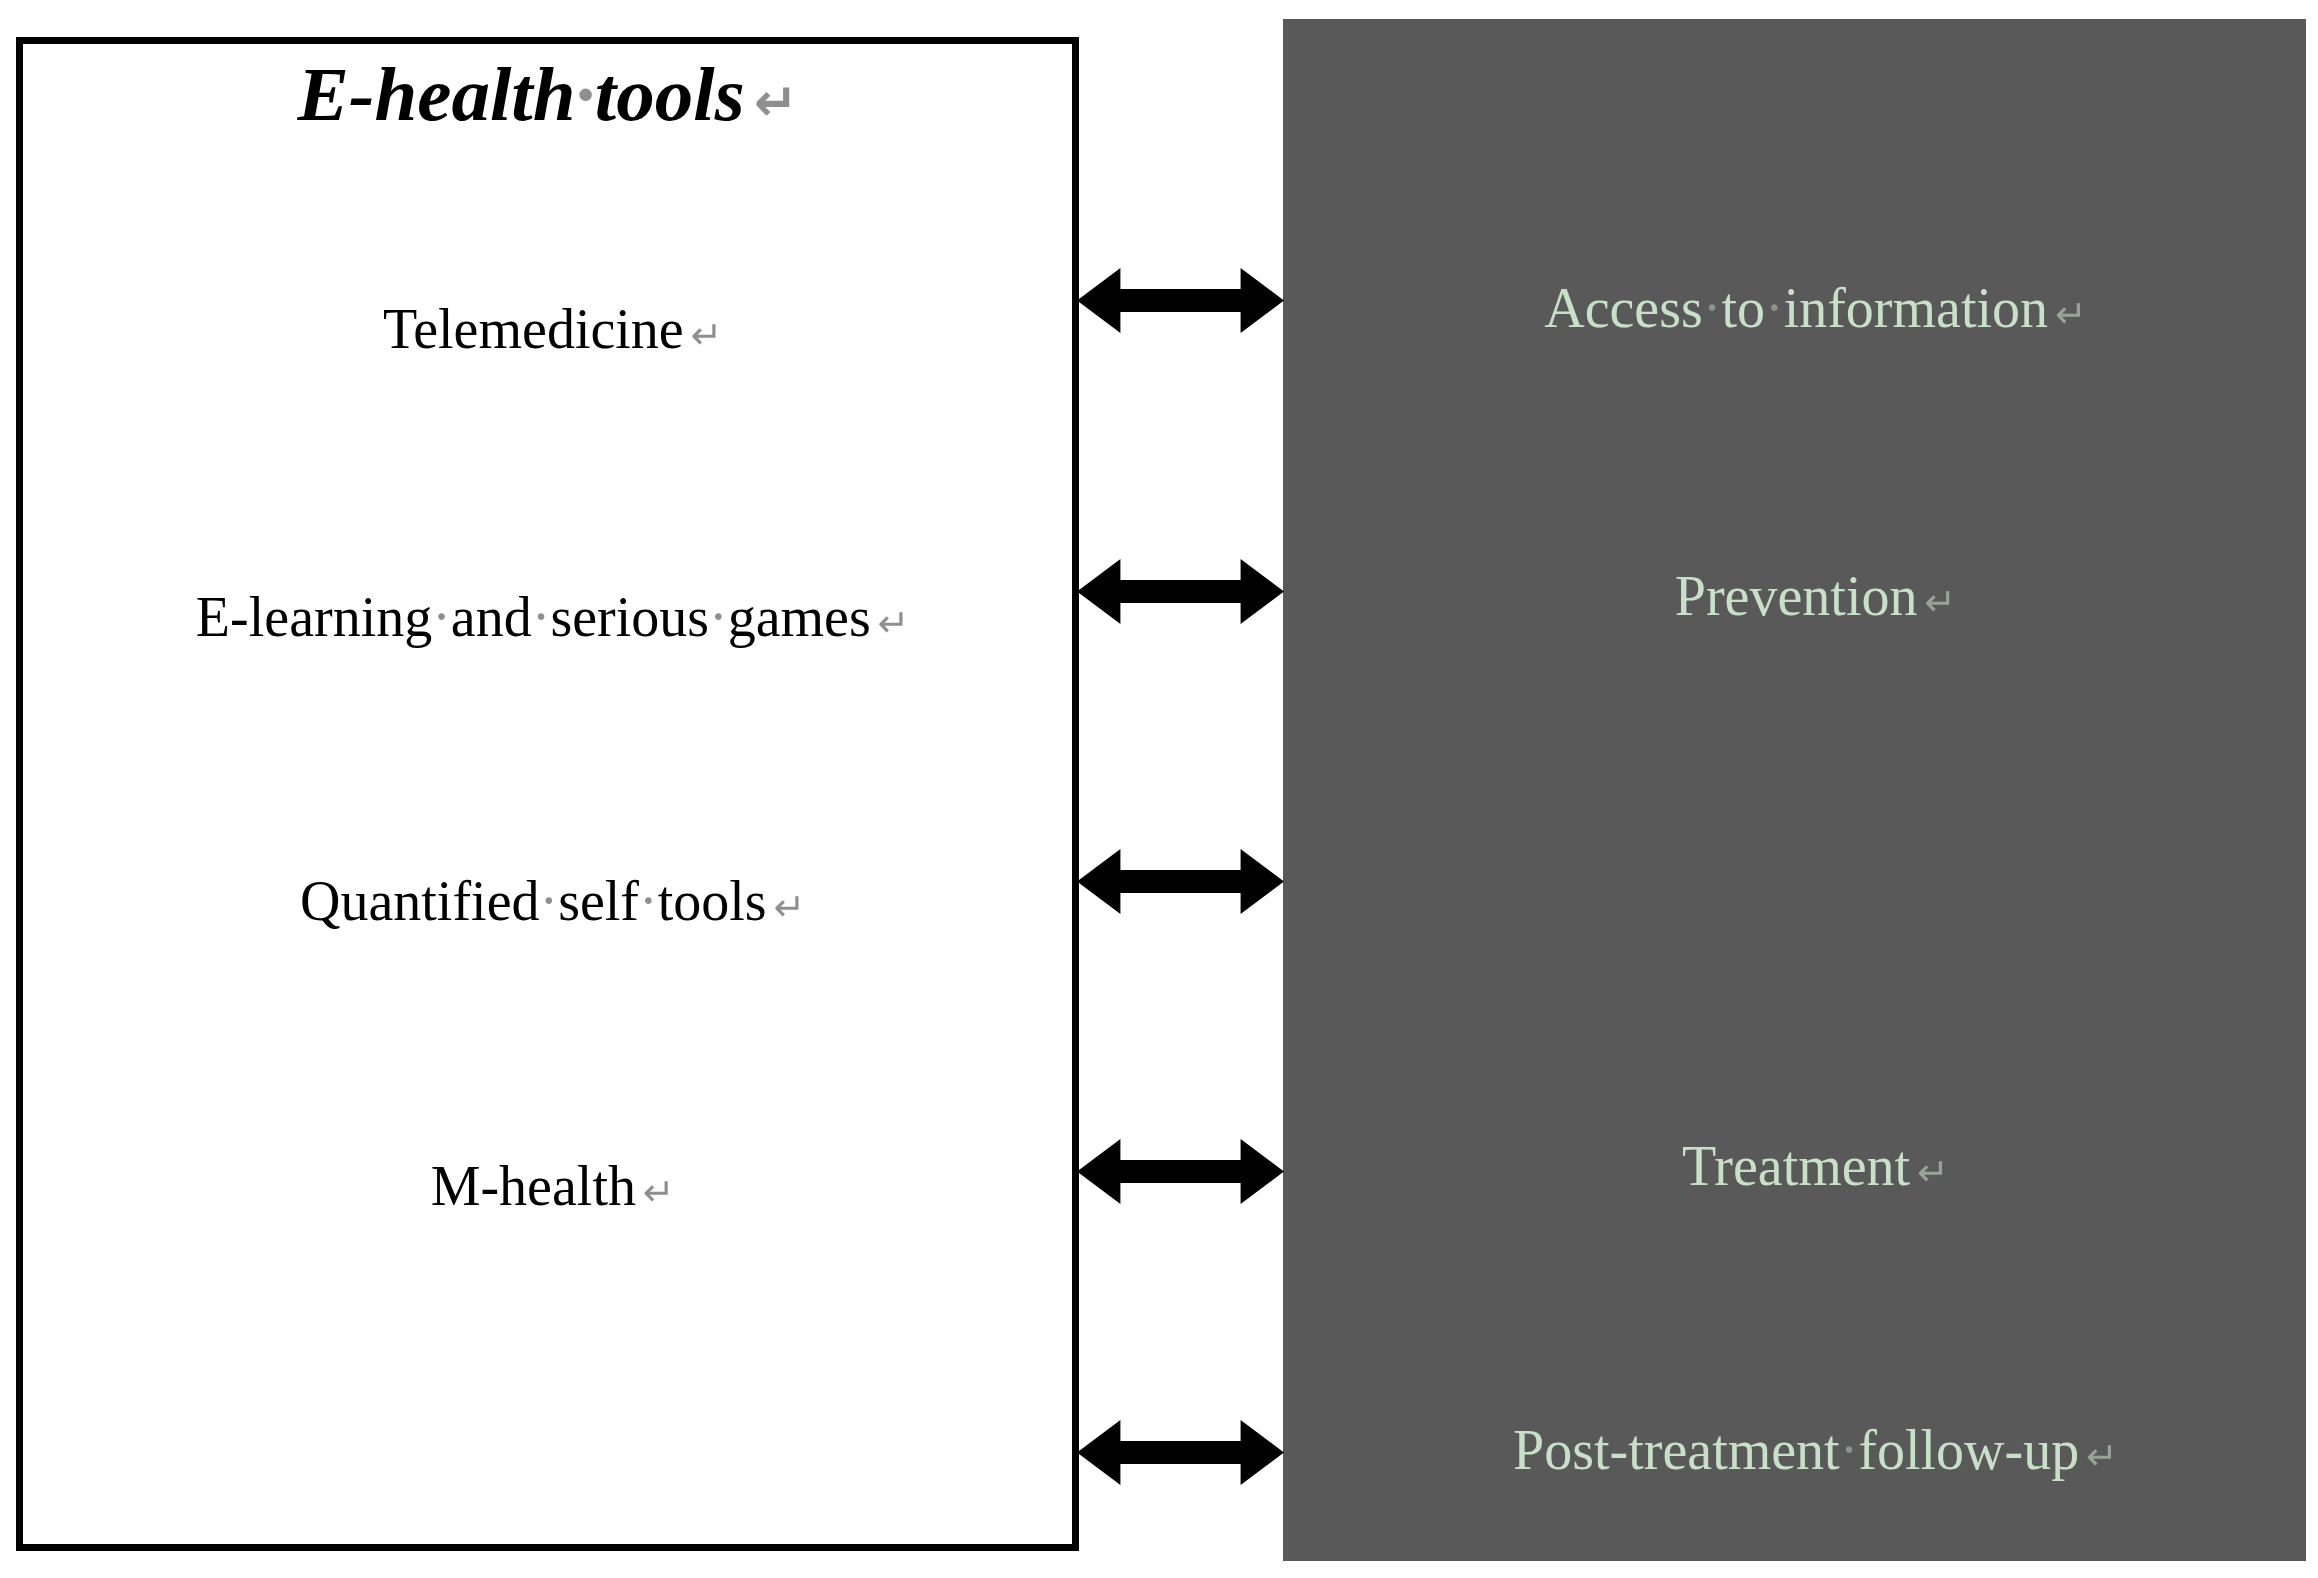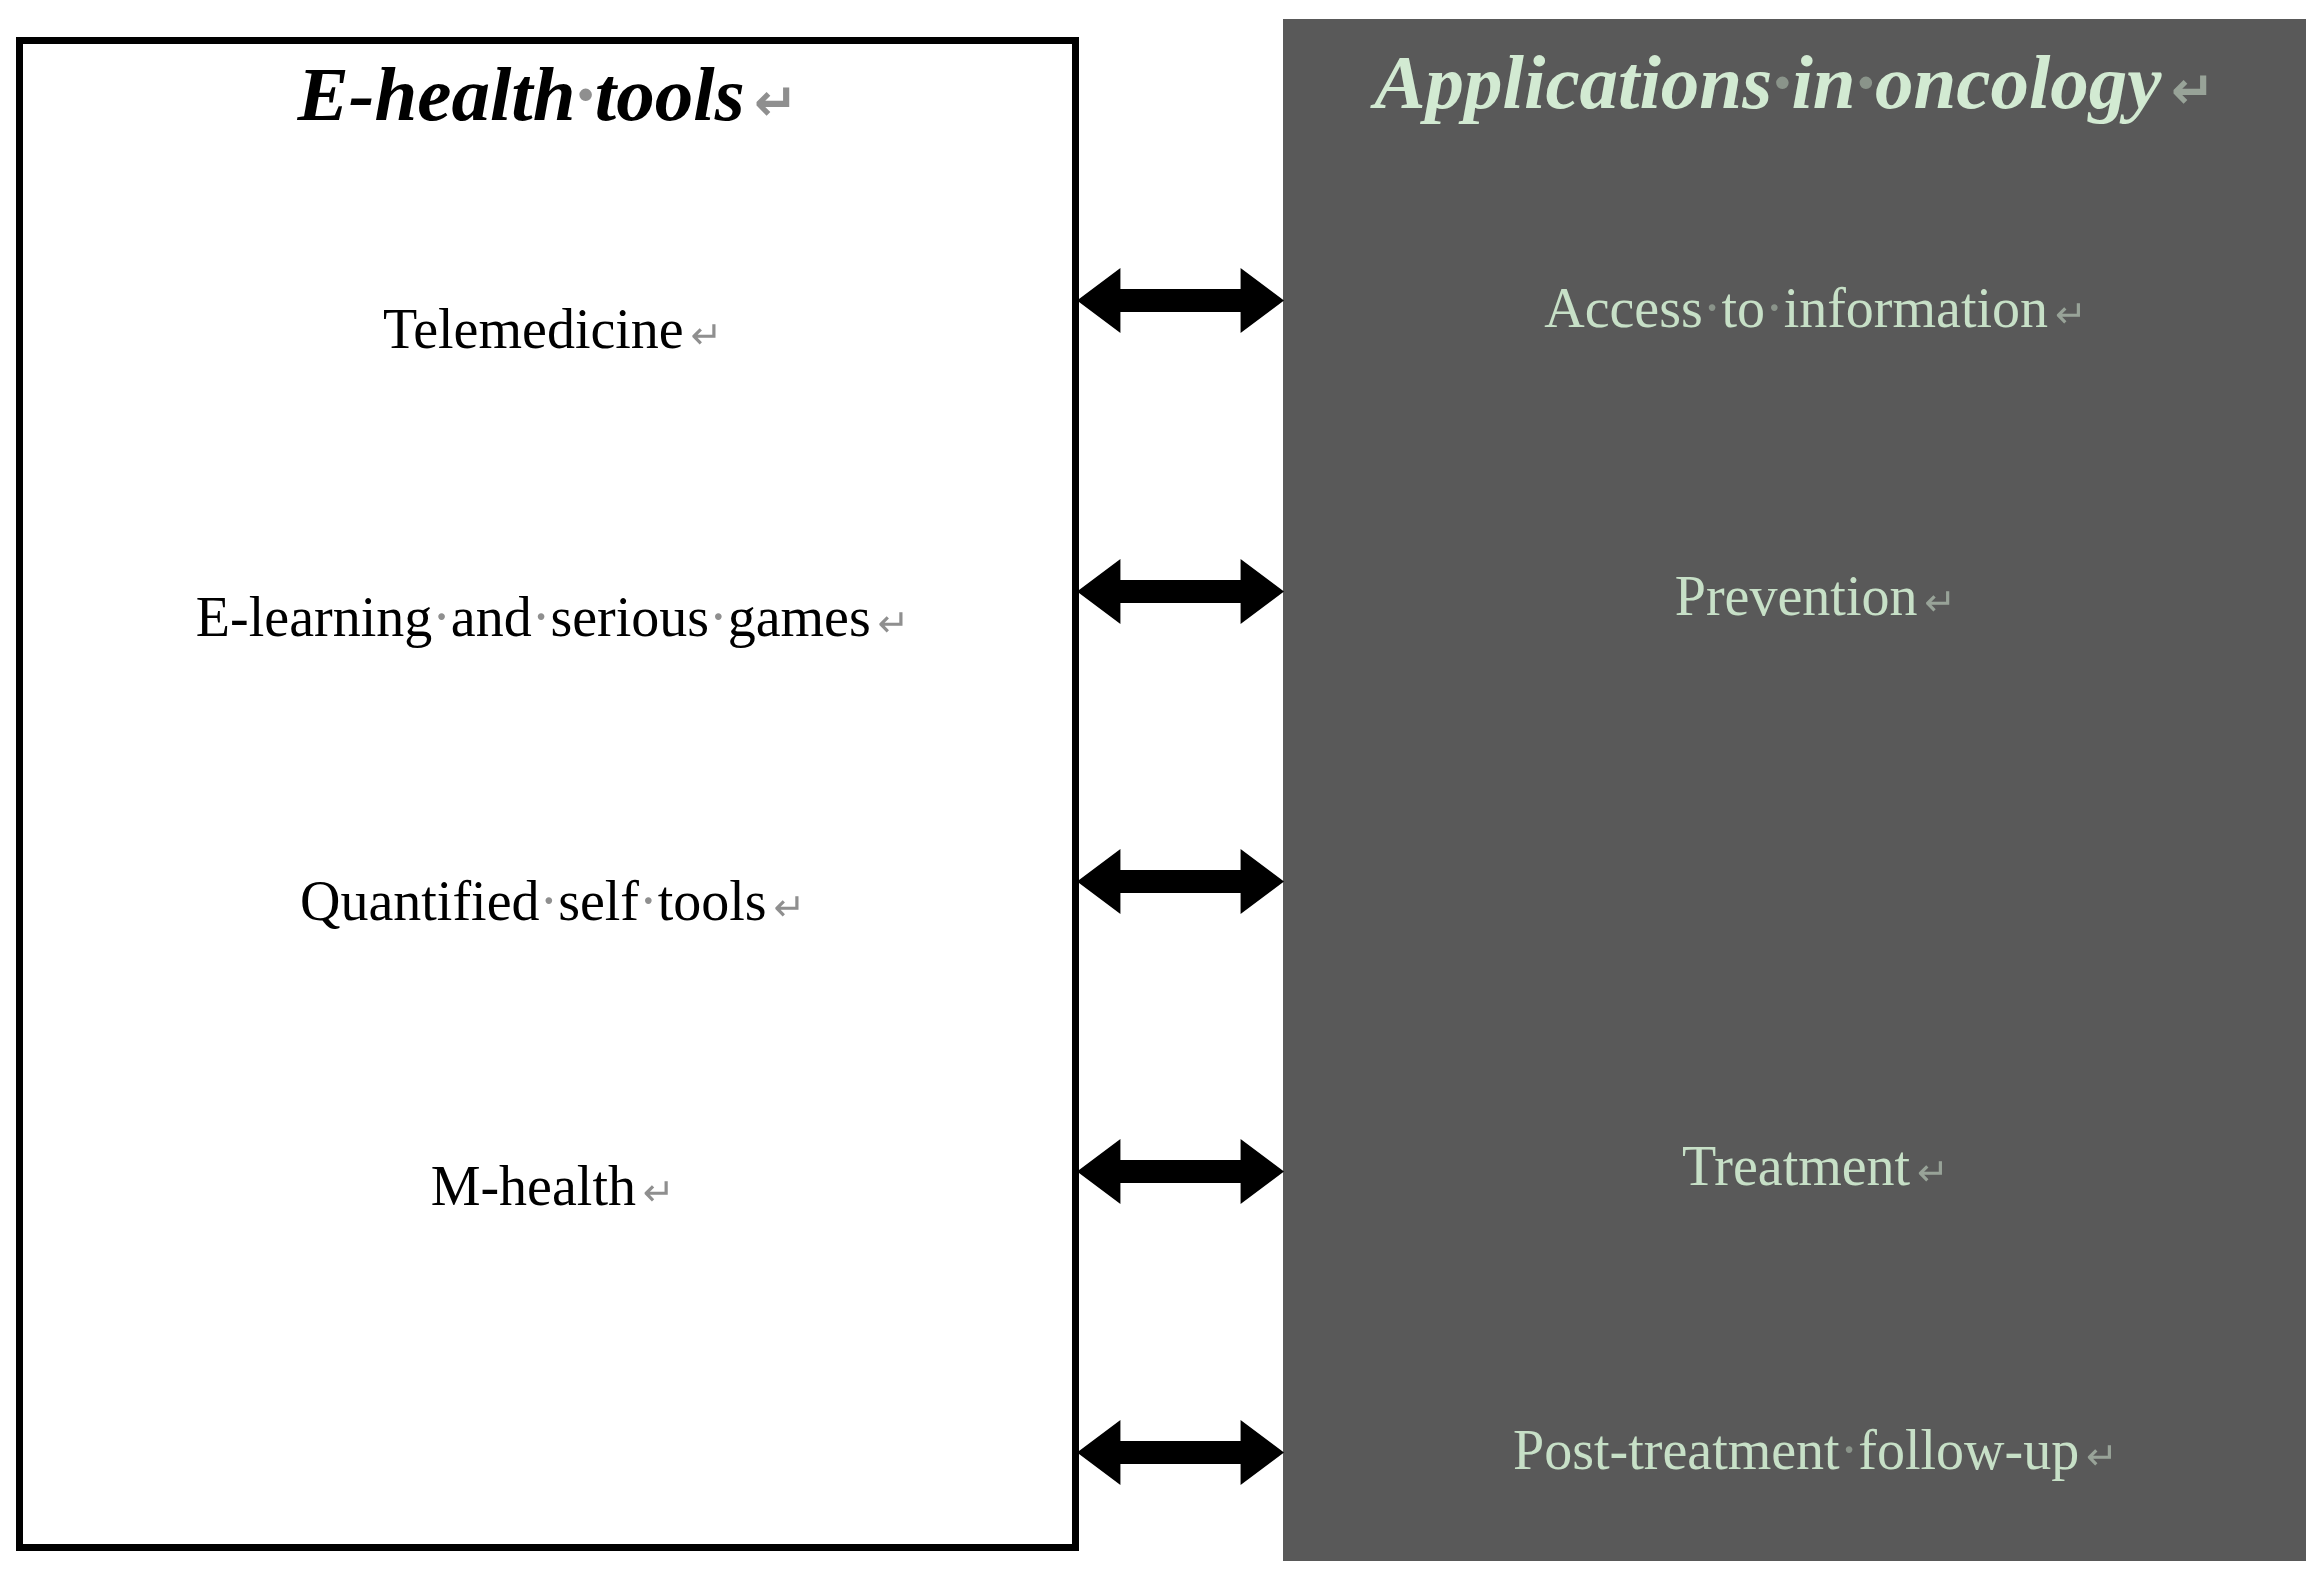--- a/index.html
+++ b/index.html
@@ -54,21 +54,20 @@
 
   <div class="panel left">
     <div class="title marked">E-health<span class="dot">·</span>tools<span class="pilcrow">↵</span></div>
     <div class="row marked" style="top:247px">Telemedicine<span class="pilcrow">↵</span></div>
     <div class="row marked" style="top:535px">E-learning<span class="dot">·</span>and<span class="dot">·</span>serious<span class="dot">·</span>games<span class="pilcrow">↵</span></div>
     <div class="row marked" style="top:819px">Quantified<span class="dot">·</span>self<span class="dot">·</span>tools<span class="pilcrow">↵</span></div>
     <div class="row marked" style="top:1104px">M-health<span class="pilcrow">↵</span></div>
   </div>
 
   <div class="panel right">
-    <div class="title marked">Applications<span class="dot">·</span>in<span class="dot">·</span>oncology<span class="pilcrow">↵</span></div>
     <div class="row marked" style="top:251px">Access<span class="dot">·</span>to<span class="dot">·</span>information<span class="pilcrow">↵</span></div>
     <div class="row marked" style="top:539px">Prevention<span class="pilcrow">↵</span></div>
     <div class="row marked" style="top:1393px">Post-treatment<span class="dot">·</span>follow-up<span class="pilcrow">↵</span></div>
     <div class="row marked" style="top:1109px">Treatment<span class="pilcrow">↵</span></div>
   </div>
 
   <div class="arrow" style="top:265px">
     <svg viewBox="0 0 267 92" preserveAspectRatio="none" aria-hidden="true">
       <polygon points="0,46 56,4 56,31 211,31 211,4 267,46 211,88 211,61 56,61 56,88" fill="#000000"></polygon>
     </svg>

